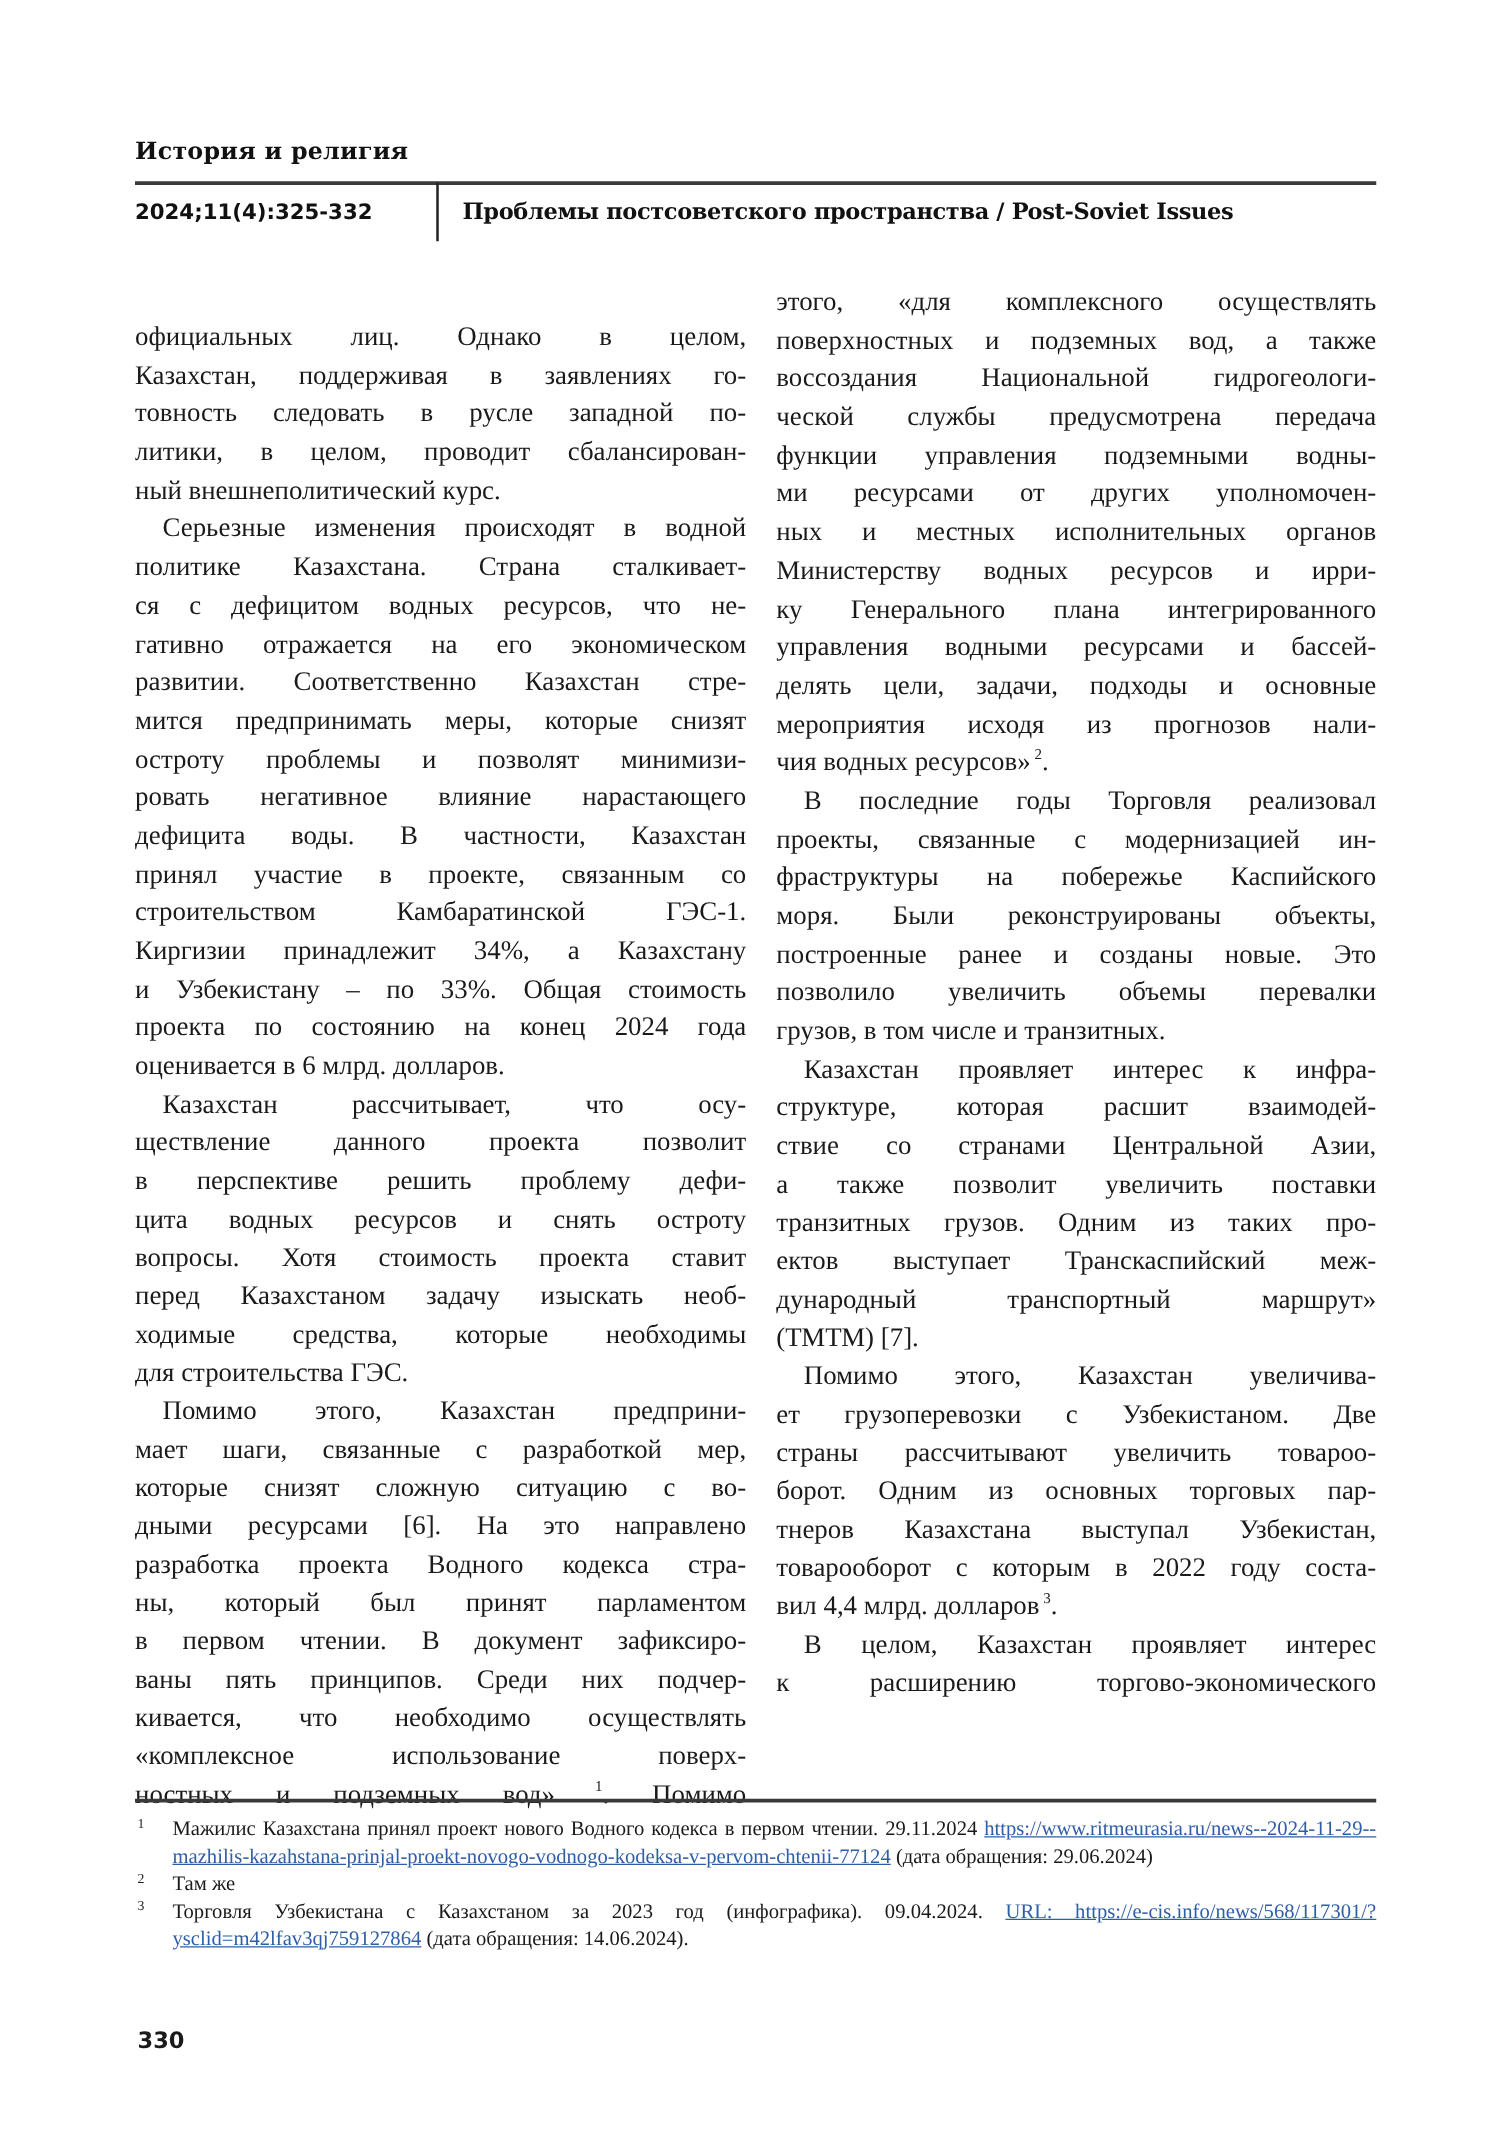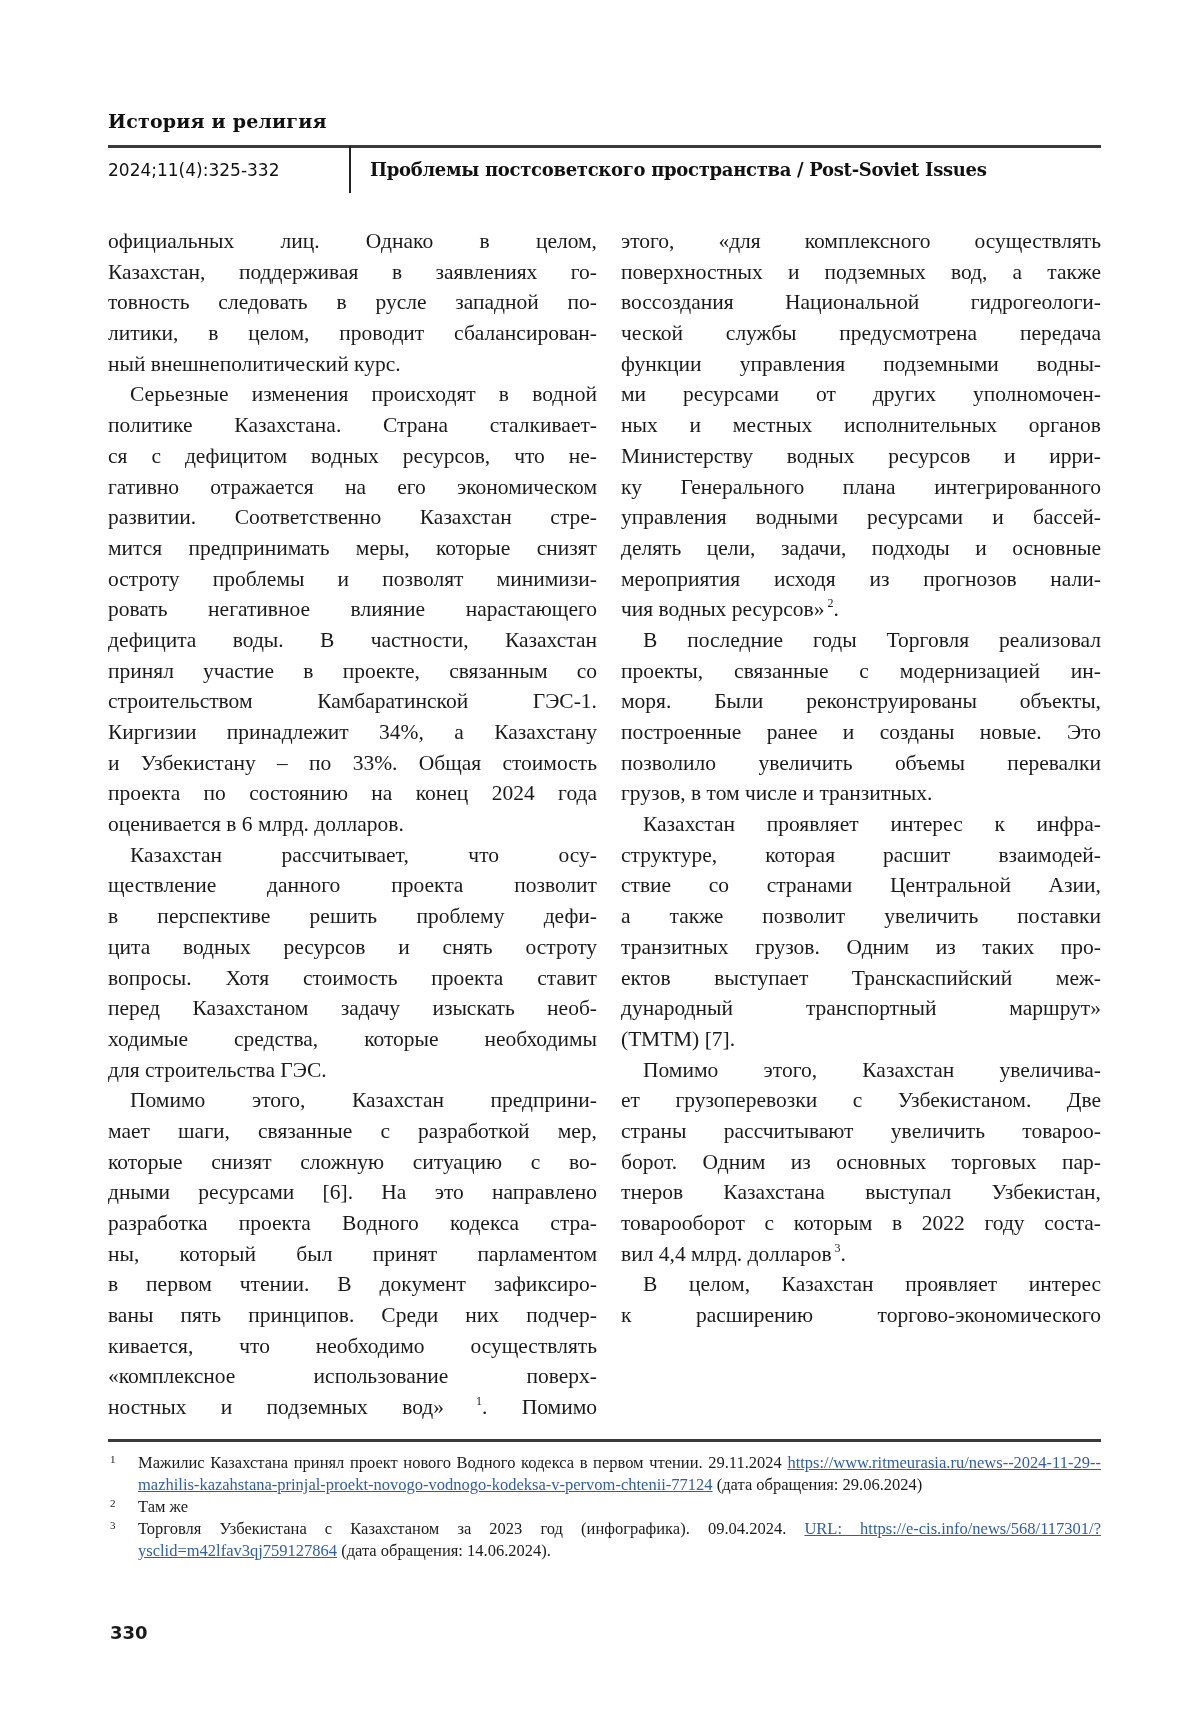--- a/index.html
+++ b/index.html
@@ -12,35 +12,35 @@
     letter-spacing: 0.2px;
   }
   .header-rule {
     position: absolute; left: 108px; top: 145px; width: 993px; height: 3px; background: #3a3a3a;
   }
   .header-divider {
     position: absolute; left: 349px; top: 146px; width: 2px; height: 47px; background: #222;
   }
   .issue-ref {
     position: absolute; left: 108px; top: 160px;
-    font-family: "DejaVu Sans", sans-serif; font-weight: normal; font-size: 17px; color: #111;
+    font-family: "DejaVu Sans", sans-serif; font-weight: bold; font-size: 17px; color: #111;
   }
   .journal-name {
     position: absolute; left: 370px; top: 159px;
     font-family: "DejaVu Serif", serif; font-weight: bold; font-size: 18px; color: #111;
     letter-spacing: -0.3px;
     text-align: right;
   }
 
   .col {
     position: absolute; top: 226px;
     font-family: "Liberation Serif", serif; font-size: 21.5px; line-height: 30.7px;
     text-align: justify; color: #1a1a1a;
   }
-  .col-left { left: 108px; width: 489px; }
+  .col-left { left: 108px; width: 489px; margin-top: 28px; }
   .col-right { left: 621px; width: 480px; }
   .line { display: block; text-align: justify; text-align-last: justify; white-space: nowrap; height: 30.7px; overflow: visible; }
   .line.last { text-align-last: left; }
   .line.ind { padding-left: 22px; }
   sup { font-size: 12px; vertical-align: 9px; line-height: 0; }
 
   .footnote-rule {
     position: absolute; left: 108px; top: 1439px; width: 993px; height: 3px; background: #3a3a3a;
   }
   .footnotes {
@@ -116,20 +116,21 @@
       <span class="line"><span>ми ресурсами от других уполномочен-</span></span>
       <span class="line"><span>ных и местных исполнительных органов</span></span>
       <span class="line"><span>Министерству водных ресурсов и ирри-</span></span>
       <span class="line"><span>ку Генерального плана интегрированного</span></span>
       <span class="line"><span>управления водными ресурсами и бассей-</span></span>
       <span class="line"><span>делять цели, задачи, подходы и основные</span></span>
       <span class="line"><span>мероприятия исходя из прогнозов нали-</span></span>
       <span class="line last"><span>чия водных ресурсов»</span><sup> 2</sup><span>.</span></span>
       <span class="line ind"><span>В последние годы Торговля реализовал</span></span>
       <span class="line"><span>проекты, связанные с модернизацией ин-</span></span>
+      <span class="line"><span>фраструктуры на побережье Каспийского</span></span>
       <span class="line"><span>моря. Были реконструированы объекты,</span></span>
       <span class="line"><span>построенные ранее и созданы новые. Это</span></span>
       <span class="line"><span>позволило увеличить объемы перевалки</span></span>
       <span class="line last"><span>грузов, в том числе и транзитных.</span></span>
       <span class="line ind"><span>Казахстан проявляет интерес к инфра-</span></span>
       <span class="line"><span>структуре, которая расшит взаимодей-</span></span>
       <span class="line"><span>ствие со странами Центральной Азии,</span></span>
       <span class="line"><span>а также позволит увеличить поставки</span></span>
       <span class="line"><span>транзитных грузов. Одним из таких про-</span></span>
       <span class="line"><span>ектов выступает Транскаспийский меж-</span></span>

